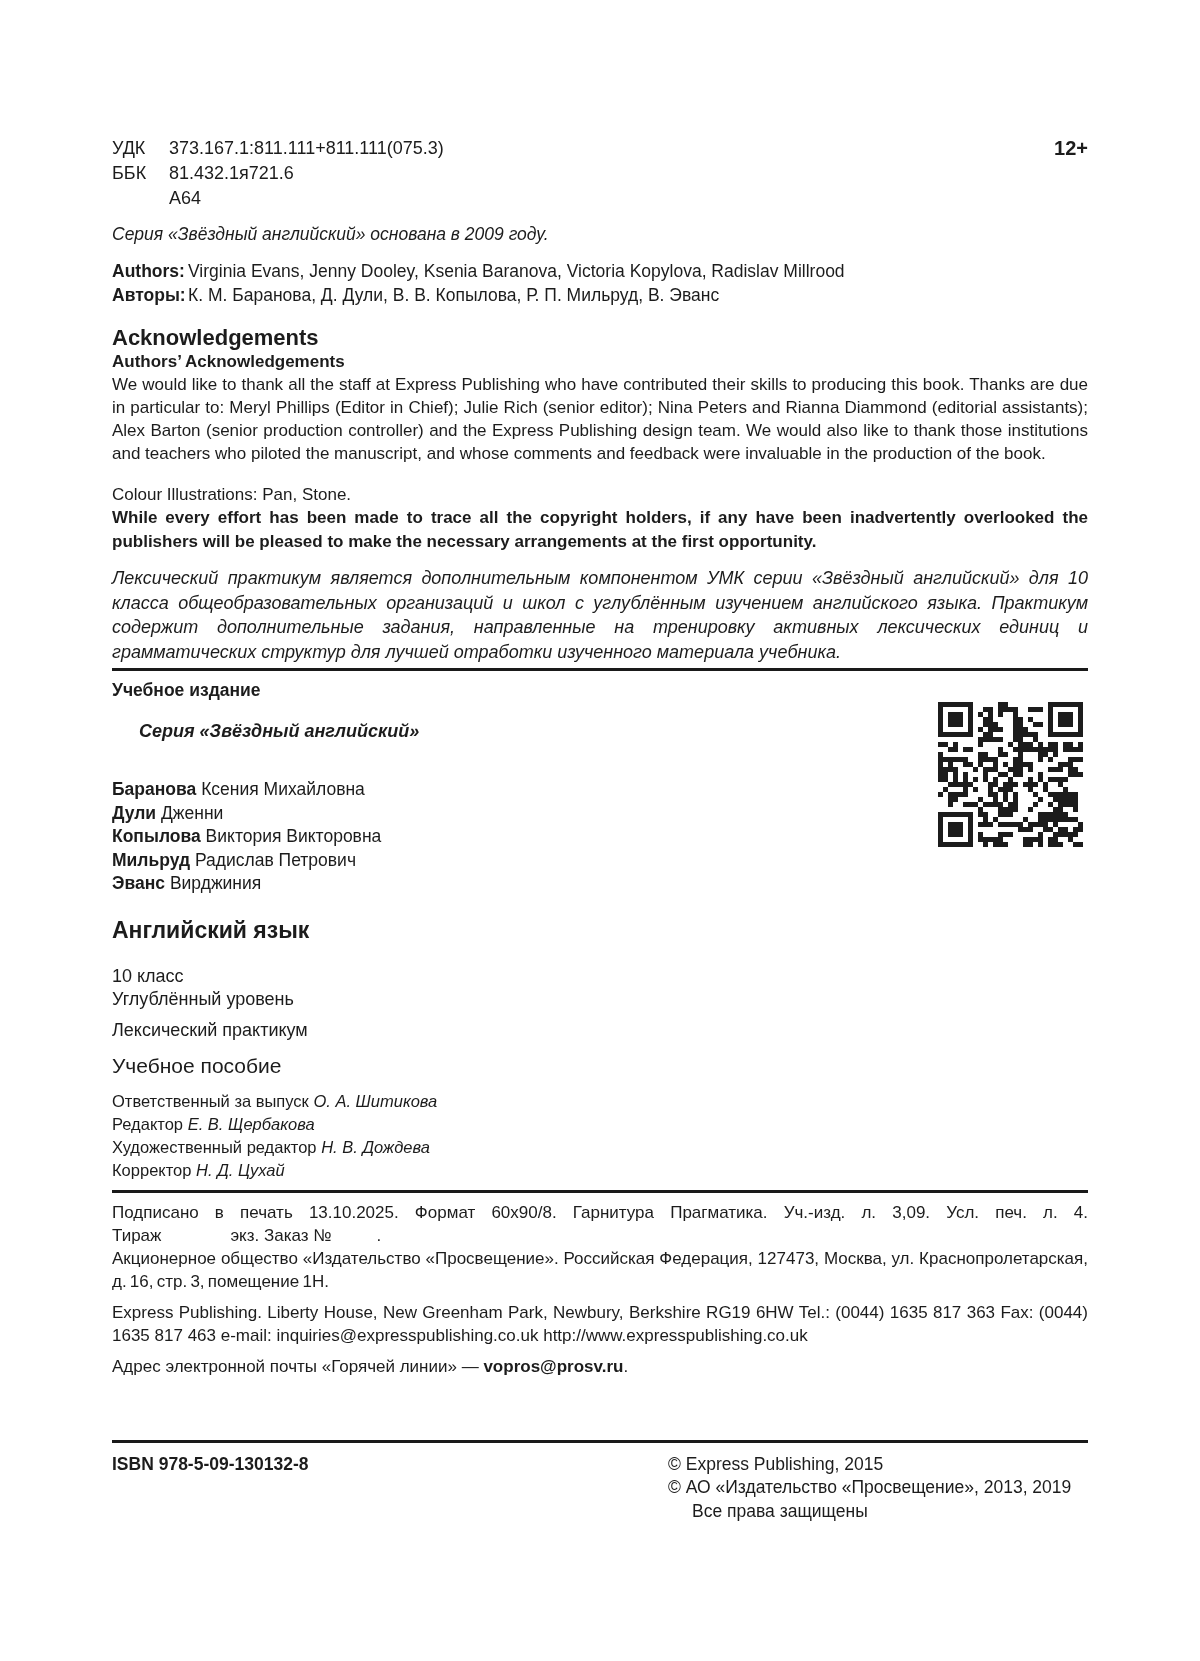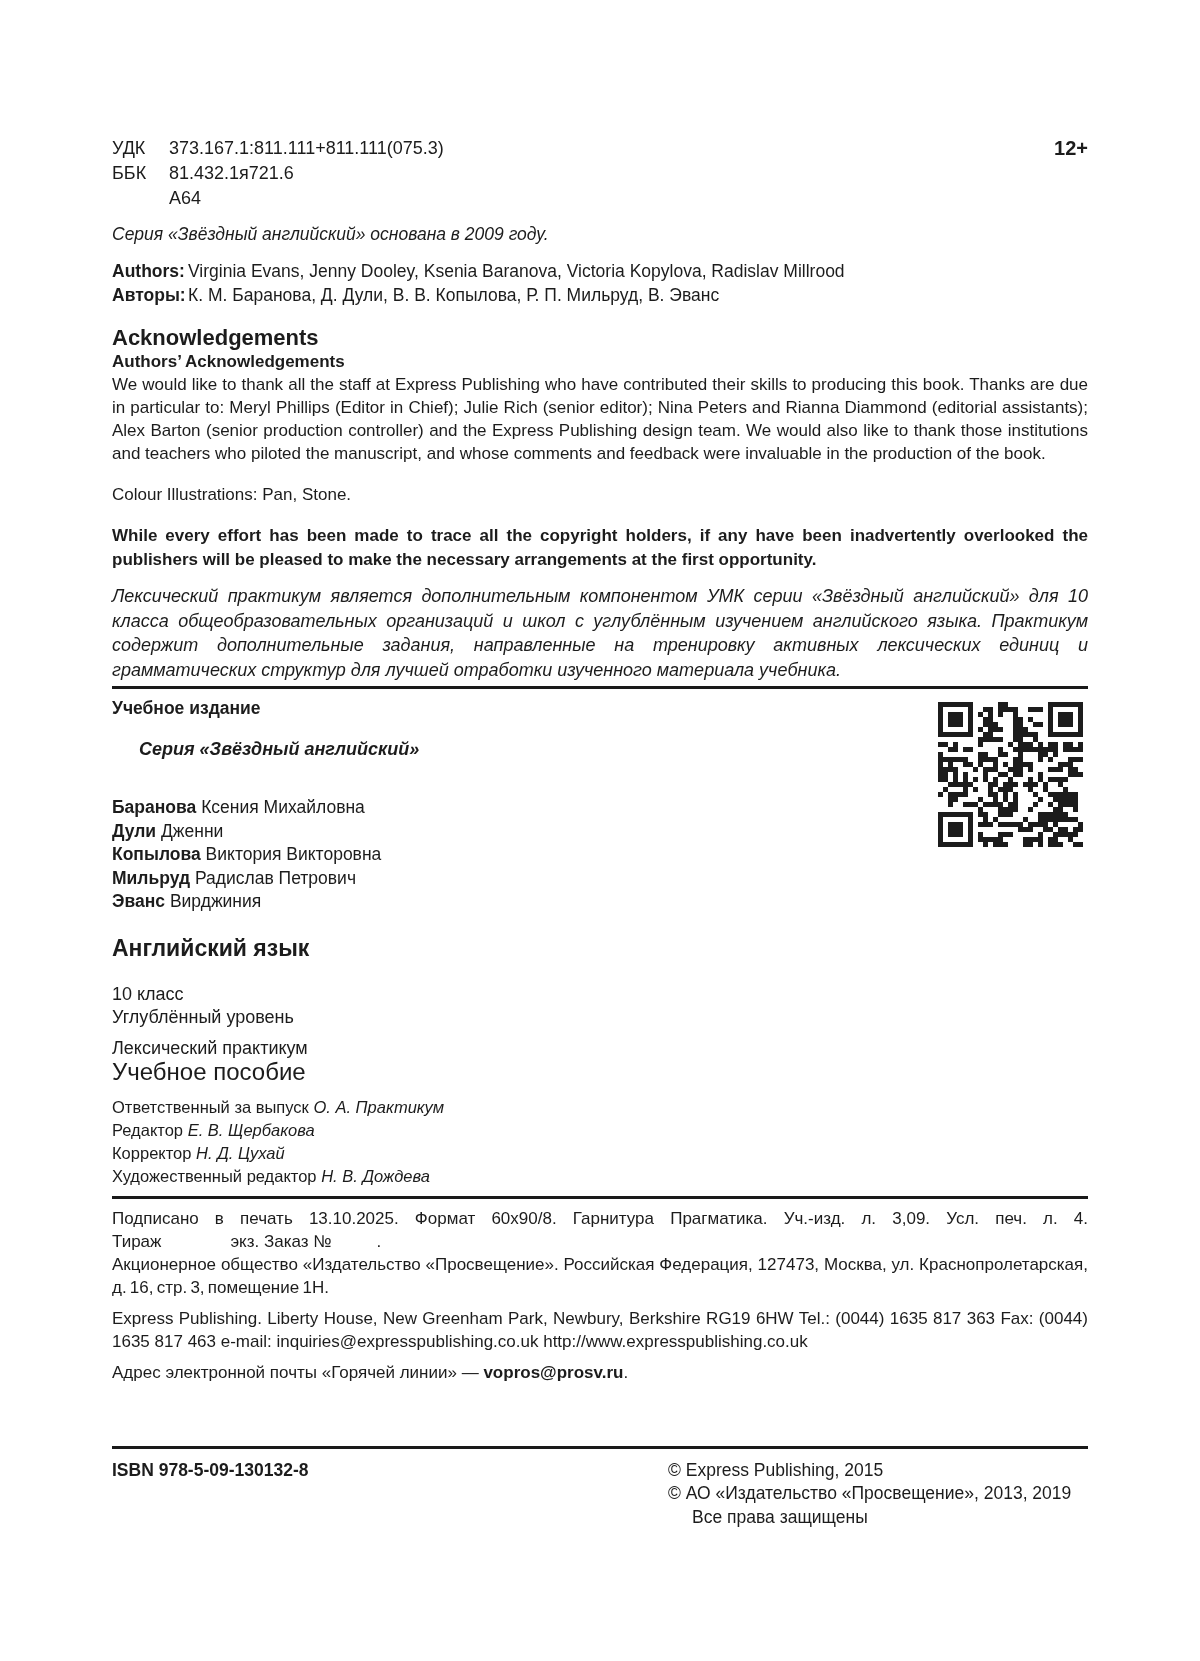--- a/index.html
+++ b/index.html
@@ -32,32 +32,32 @@
     line-height:25px;
   }
   .series-note{margin-top:12px;font-size:17.5px;line-height:23px;font-style:italic;}
   .authors-block{margin-top:14px;font-size:17.5px;line-height:23.5px;}
   .authors-row{display:flex;}
   .authors-label{width:76px;flex:0 0 76px;font-weight:bold;}
   .ack-title{margin-top:18px;font-size:22px;font-weight:bold;line-height:26px;}
   .ack-subtitle{font-size:17px;font-weight:bold;line-height:22px;}
   .ack-body{font-size:17px;line-height:23px;text-align:justify;}
   .colour-ill{margin-top:18px;font-size:17px;line-height:23px;}
-  .copyright-notice{margin-top:18px;font-size:17px;font-weight:bold;line-height:24px;text-align:justify;}
+  .copyright-notice{margin-top:0;font-size:17px;font-weight:bold;line-height:24px;text-align:justify;}
   .annotation{margin-top:12px;font-size:18px;line-height:24.5px;font-style:italic;text-align:justify;}
   .rule{height:3px;background:#1a1a1a;}
   .rule-1{margin-top:4px;}
   .edition-type{margin-top:8px;font-size:17.5px;font-weight:bold;line-height:23px;}
   .edition-series{margin-top:18px;font-size:18px;font-weight:bold;font-style:italic;line-height:23px;margin-left:27px;}
   .edition-authors{margin-top:35px;font-size:17.5px;line-height:23.5px;}
   .surname{font-weight:bold;}
   .subject-title{margin-top:22px;font-size:23px;font-weight:bold;line-height:25px;}
   .grade-block{margin-top:22px;font-size:18px;line-height:23px;}
   .component-line{margin-top:8px;font-size:18px;line-height:23px;}
-  .kind-line{margin-top:0;font-size:24px;line-height:23px;}
+  .kind-line{margin-top:12px;font-size:21px;line-height:23px;}
   .staff-block{margin-top:13px;font-size:16.5px;line-height:23px;}
   .staff-name{font-style:italic;}
   .rule-2{margin-top:8px;}
   .print-block{margin-top:8px;font-size:17px;line-height:23px;}
   .justify-all{text-align:justify;text-align-last:justify;}
   .gap-a{display:inline-block;width:69px;}
   .gap-b{display:inline-block;width:45px;}
   .publisher-ru{margin-top:0;font-size:17px;line-height:23px;text-align:justify;word-spacing:-1.5px;}
   .publisher-en{margin-top:8px;font-size:17px;line-height:23px;text-align:justify;}
   .hotline{margin-top:8px;font-size:17px;line-height:23px;}
@@ -486,33 +486,33 @@
       <div>10 класс</div>
       <div>Углублённый уровень</div>
     </div>
 
     <p class="component-line">Лексический практикум</p>
     <p class="kind-line">Учебное пособие</p>
 
     <div class="staff-block">
       <div>
         <span>Ответственный за выпуск</span>
-        <span class="staff-name">О. А. Практикум</span>
+        <span class="staff-name">О. А. Шитикова</span>
       </div>
       <div>
         <span>Редактор</span>
         <span class="staff-name">Е. В. Щербакова</span>
       </div>
       <div>
+        <span>Художественный редактор</span>
+        <span class="staff-name">Н. В. Дождева</span>
+      </div>
+      <div>
         <span>Корректор</span>
         <span class="staff-name">Н. Д. Цухай</span>
-      </div>
-      <div>
-        <span>Художественный редактор</span>
-        <span class="staff-name">Н. В. Дождева</span>
       </div>
     </div>
 
     <div class="rule rule-2"></div>
 
     <div class="print-block">
       <p class="justify-all">Подписано в печать 13.10.2025. Формат 60х90/8. Гарнитура Прагматика. Уч.-изд. л. 3,09. Усл. печ. л. 4.</p>
       <p><span>Тираж</span><span class="gap-a"></span><span>экз. Заказ №</span><span class="gap-b"></span><span>.</span></p>
     </div>
 

